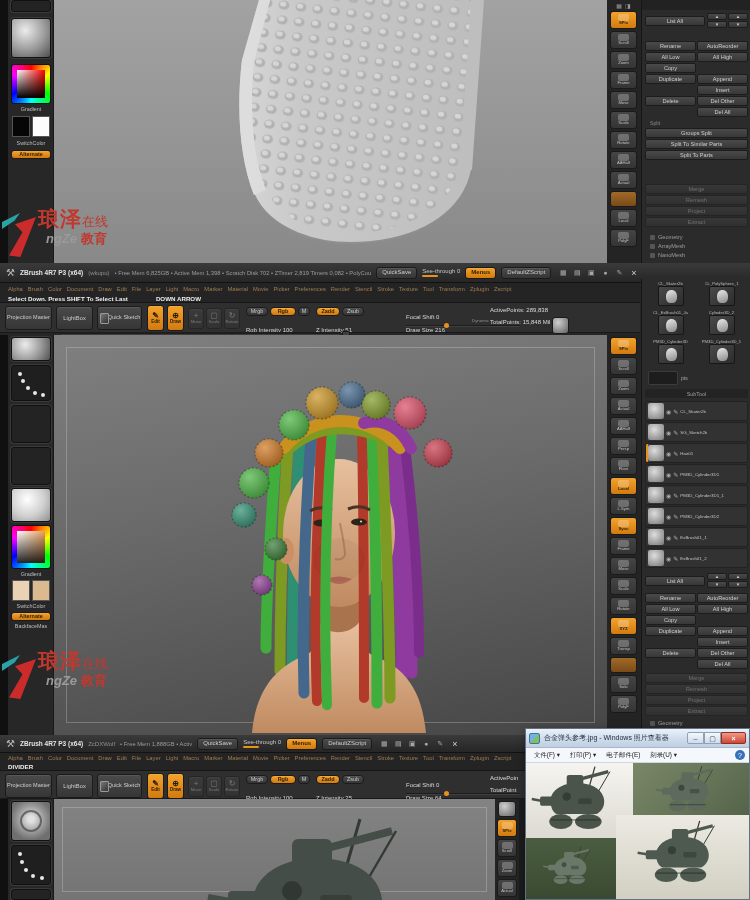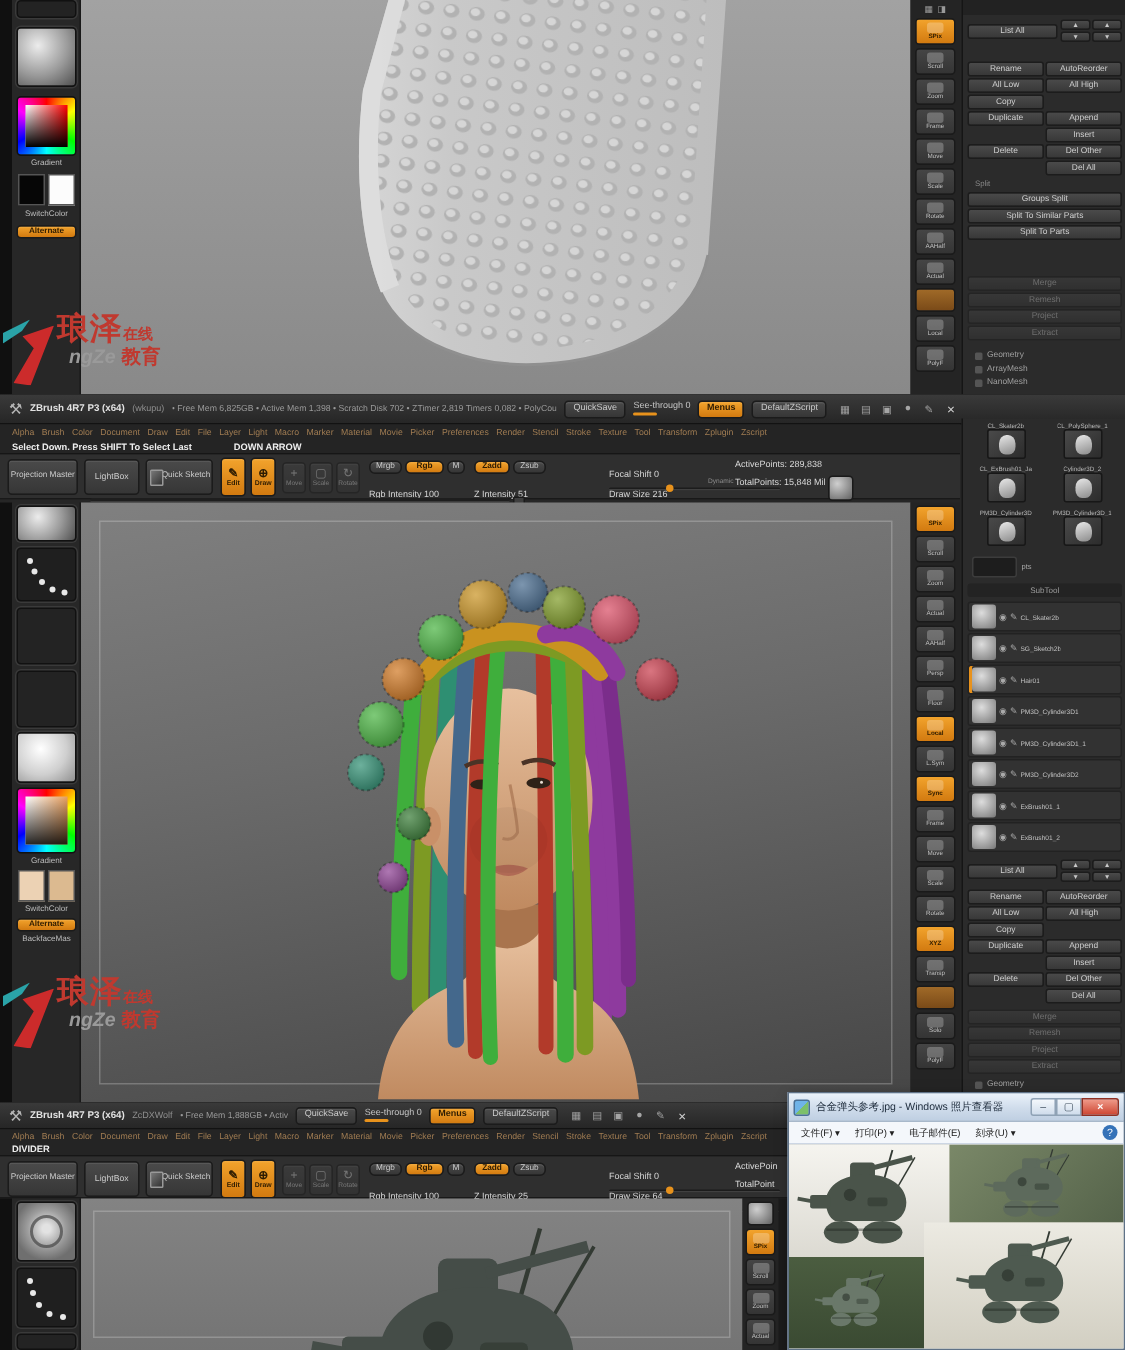--- a/index.html
+++ b/index.html
@@ -138,21 +138,21 @@
 
   
   .wm{position:absolute;width:125px;height:66px;z-index:30;pointer-events:none}
   .wm-logo{position:absolute;left:0;top:8px;width:34px;height:46px}
   .wm-logo::before{content:"";position:absolute;left:0;top:2px;width:30px;height:20px;background:#2aa3a8;
                    clip-path:polygon(0 45%,60% 0,42% 38%,0 80%)}
   .wm-logo::after{content:"";position:absolute;left:4px;top:6px;width:30px;height:40px;background:#cc2b2b;
                   clip-path:polygon(30% 18%,100% 0,48% 100%,10% 96%,55% 38%)}
   .wm-text{position:absolute;left:36px;top:2px;white-space:nowrap}
   .wm-cn{font-size:21px;font-weight:bold;color:#c0392f;letter-spacing:1px}
-  .wm-tag{font-size:10px;font-weight:bold;color:#c0392f}
+  .wm-tag{font-size:13px;font-weight:normal;color:#c0392f}
   .wm-line2{position:absolute;left:44px;top:26px;white-space:nowrap}
   .wm-en{font-size:13px;font-weight:bold;font-style:italic;color:#9a9a9a}
   .wm-sub{font-size:13px;font-weight:bold;color:#c0392f;margin-left:4px}
 
   
   #photo-viewer{position:absolute;left:525px;top:728px;width:225px;height:172px;z-index:50;
                 border:1px solid #5f7287;box-shadow:0 0 0 1px rgba(255,255,255,.4) inset,2px 3px 8px rgba(0,0,0,.5);
                 background:#cfdceb}
   .pv-title{position:relative;height:19px;background:linear-gradient(#eaf2fa,#cfdceb 55%,#bfcfe2);display:flex;align-items:center;
             padding:0 3px;gap:4px;border-bottom:1px solid #a8b8ca}

